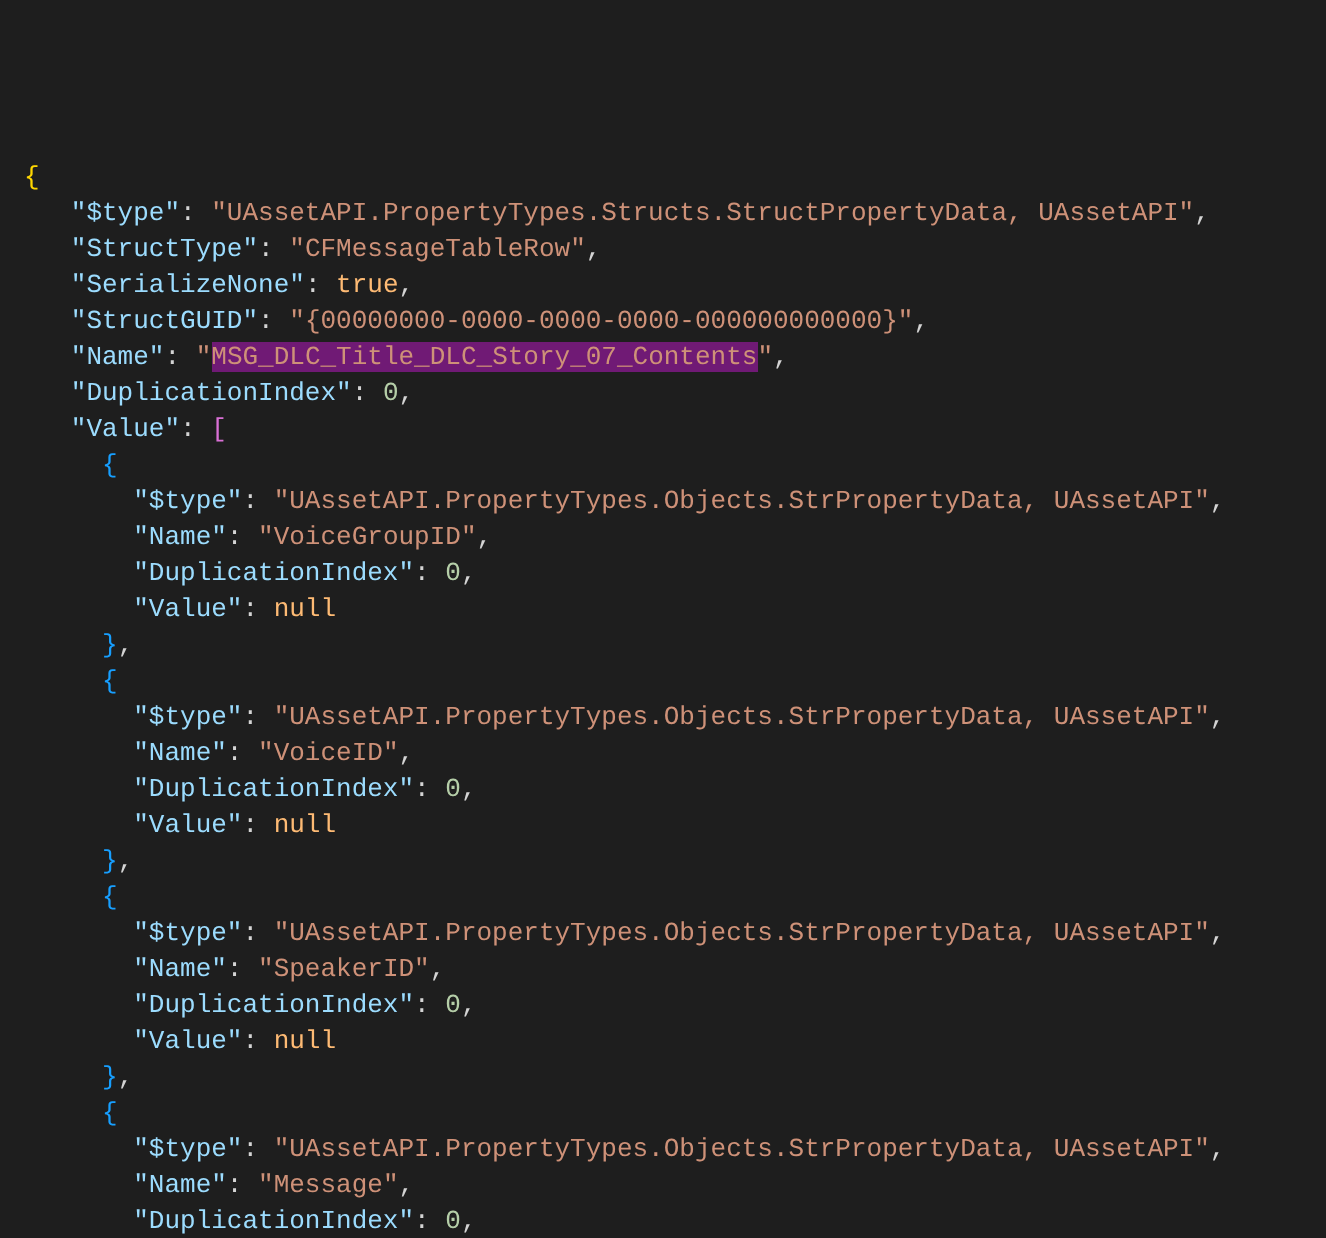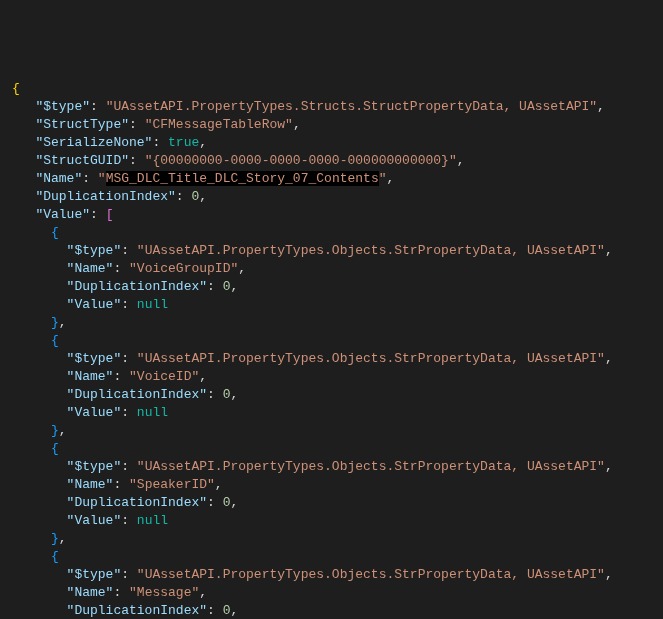--- a/index.html
+++ b/index.html
@@ -13,25 +13,25 @@
     white-space: pre;
     width: 663px;
     height: 619px;
     box-sizing: border-box;
     overflow: hidden;
   }
   .p { color: #d4d4d4; }      
   .k { color: #9cdcfe; }      
   .s { color: #ce9178; }      
   .n { color: #b5cea8; }      
-  .b { color: #14b8a6; }      
+  .b { color: #fdba74; }      
   .o { color: #ffd700; }      
   .pk { color: #da70d6; }     
   .bl { color: #179fff; }     
-  .sel { background: #000000; }
+  .sel { background: #701a75; }
   .line { display: block; }
 </style>
 </head>
 <body>
 
 
 
 <div><span class="line"><span class="o">{</span></span><span class="line">   <span class="k">"$type"</span><span class="p">: </span><span class="s">"UAssetAPI.PropertyTypes.Structs.StructPropertyData, UAssetAPI"</span><span class="p">,</span></span><span class="line">   <span class="k">"StructType"</span><span class="p">: </span><span class="s">"CFMessageTableRow"</span><span class="p">,</span></span><span class="line">   <span class="k">"SerializeNone"</span><span class="p">: </span><span class="b">true</span><span class="p">,</span></span><span class="line">   <span class="k">"StructGUID"</span><span class="p">: </span><span class="s">"{00000000-0000-0000-0000-000000000000}"</span><span class="p">,</span></span><span class="line">   <span class="k">"Name"</span><span class="p">: </span><span class="s">"</span><span class="s sel">MSG_DLC_Title_DLC_Story_07_Contents</span><span class="s">"</span><span class="p">,</span></span><span class="line">   <span class="k">"DuplicationIndex"</span><span class="p">: </span><span class="n">0</span><span class="p">,</span></span><span class="line">   <span class="k">"Value"</span><span class="p">: </span><span class="pk">[</span></span><span class="line">     <span class="bl">{</span></span><span class="line">       <span class="k">"$type"</span><span class="p">: </span><span class="s">"UAssetAPI.PropertyTypes.Objects.StrPropertyData, UAssetAPI"</span><span class="p">,</span></span><span class="line">       <span class="k">"Name"</span><span class="p">: </span><span class="s">"VoiceGroupID"</span><span class="p">,</span></span><span class="line">       <span class="k">"DuplicationIndex"</span><span class="p">: </span><span class="n">0</span><span class="p">,</span></span><span class="line">       <span class="k">"Value"</span><span class="p">: </span><span class="b">null</span></span><span class="line">     <span class="bl">}</span><span class="p">,</span></span><span class="line">     <span class="bl">{</span></span><span class="line">       <span class="k">"$type"</span><span class="p">: </span><span class="s">"UAssetAPI.PropertyTypes.Objects.StrPropertyData, UAssetAPI"</span><span class="p">,</span></span><span class="line">       <span class="k">"Name"</span><span class="p">: </span><span class="s">"VoiceID"</span><span class="p">,</span></span><span class="line">       <span class="k">"DuplicationIndex"</span><span class="p">: </span><span class="n">0</span><span class="p">,</span></span><span class="line">       <span class="k">"Value"</span><span class="p">: </span><span class="b">null</span></span><span class="line">     <span class="bl">}</span><span class="p">,</span></span><span class="line">     <span class="bl">{</span></span><span class="line">       <span class="k">"$type"</span><span class="p">: </span><span class="s">"UAssetAPI.PropertyTypes.Objects.StrPropertyData, UAssetAPI"</span><span class="p">,</span></span><span class="line">       <span class="k">"Name"</span><span class="p">: </span><span class="s">"SpeakerID"</span><span class="p">,</span></span><span class="line">       <span class="k">"DuplicationIndex"</span><span class="p">: </span><span class="n">0</span><span class="p">,</span></span><span class="line">       <span class="k">"Value"</span><span class="p">: </span><span class="b">null</span></span><span class="line">     <span class="bl">}</span><span class="p">,</span></span><span class="line">     <span class="bl">{</span></span><span class="line">       <span class="k">"$type"</span><span class="p">: </span><span class="s">"UAssetAPI.PropertyTypes.Objects.StrPropertyData, UAssetAPI"</span><span class="p">,</span></span><span class="line">       <span class="k">"Name"</span><span class="p">: </span><span class="s">"Message"</span><span class="p">,</span></span><span class="line">       <span class="k">"DuplicationIndex"</span><span class="p">: </span><span class="n">0</span><span class="p">,</span></span></div>
 
 

